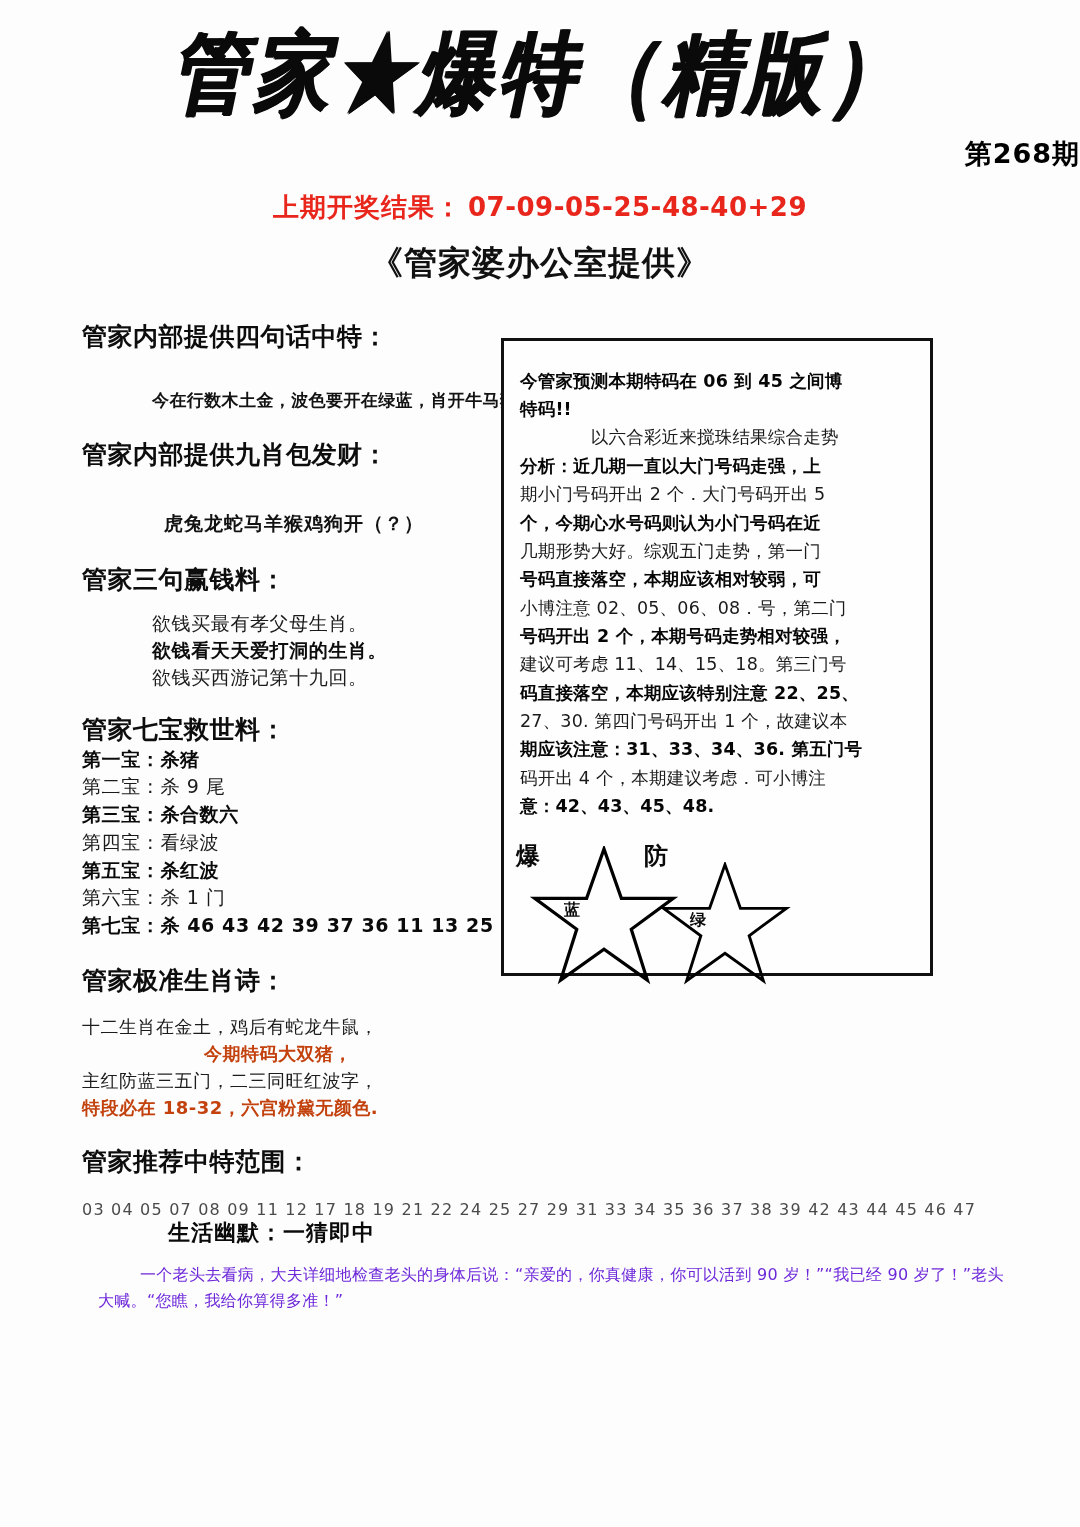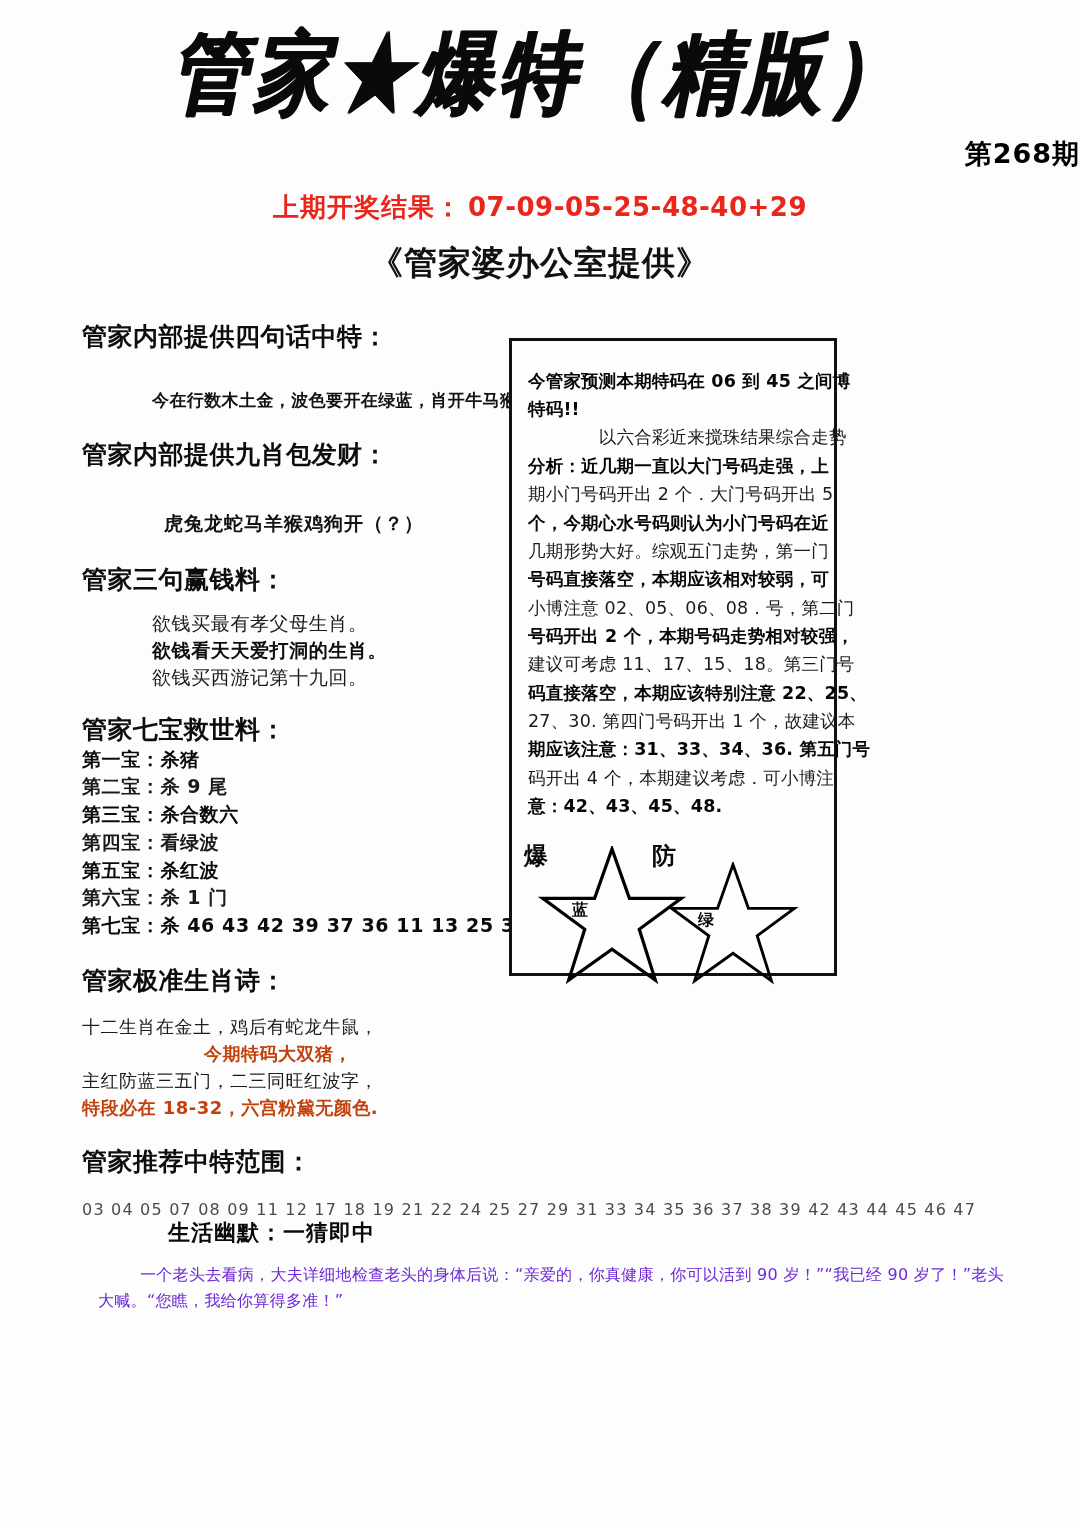--- a/index.html
+++ b/index.html
@@ -107,21 +107,20 @@
     color: #1a1a1a;
   }
   .money-line.bold { font-weight: bold; color: #0d0d0d; }
 
   .treasure-row {
     font-size: 19px;
     line-height: 1.46;
     letter-spacing: 0.6px;
     color: #1a1a1a;
     white-space: nowrap;
-    font-weight: bold;
   }
   .treasure-row.bold { font-weight: bold; color: #0a0a0a; }
 
   .zodiac-line {
     font-size: 18px;
     line-height: 1.5;
     letter-spacing: 0.5px;
     color: #1c1c1c;
   }
   .zodiac-line.bold { font-weight: bold; color: #c2410c; }
@@ -132,26 +131,25 @@
     letter-spacing: 1.2px;
     color: #4a4a4a;
     white-space: nowrap;
   }
 
   
   .analysis-box {
     position: absolute;
     left: 501px;
     top: 18px;
-    width: 328px;
+    width: 432px;
     height: 638px;
     border: 3px solid #111;
     background: #fefefe;
     box-sizing: border-box;
-    margin-left: 8px;
   }
   .analysis-inner {
     padding: 26px 16px 0 16px;
   }
   .an-line {
     font-size: 17.5px;
     line-height: 1.62;
     letter-spacing: 0.2px;
     color: #1a1a1a;
     white-space: nowrap;
@@ -263,21 +261,21 @@
         <div class="an-line b">今管家预测本期特码在 06 到 45 之间博</div>
         <div class="an-line b">特码!!</div>
         <div class="an-line">　　　　以六合彩近来搅珠结果综合走势</div>
         <div class="an-line b">分析：近几期一直以大门号码走强，上</div>
         <div class="an-line">期小门号码开出 2 个．大门号码开出 5</div>
         <div class="an-line b">个，今期心水号码则认为小门号码在近</div>
         <div class="an-line">几期形势大好。综观五门走势，第一门</div>
         <div class="an-line b">号码直接落空，本期应该相对较弱，可</div>
         <div class="an-line">小博注意 02、05、06、08．号，第二门</div>
         <div class="an-line b">号码开出 2 个，本期号码走势相对较强，</div>
-        <div class="an-line">建议可考虑 11、17、15、18。第三门号</div>
+        <div class="an-line">建议可考虑 11、14、15、18。第三门号</div>
         <div class="an-line b">码直接落空，本期应该特别注意 22、25、</div>
         <div class="an-line">27、30. 第四门号码开出 1 个，故建议本</div>
         <div class="an-line b">期应该注意：31、33、34、36. 第五门号</div>
         <div class="an-line">码开出 4 个，本期建议考虑．可小博注</div>
         <div class="an-line b">意：42、43、45、48.</div>
         <div class="an-line b"></div>
 
         <div class="stars-wrap">
 
           <div class="star-unit" style="left:0px; top:14px;">

